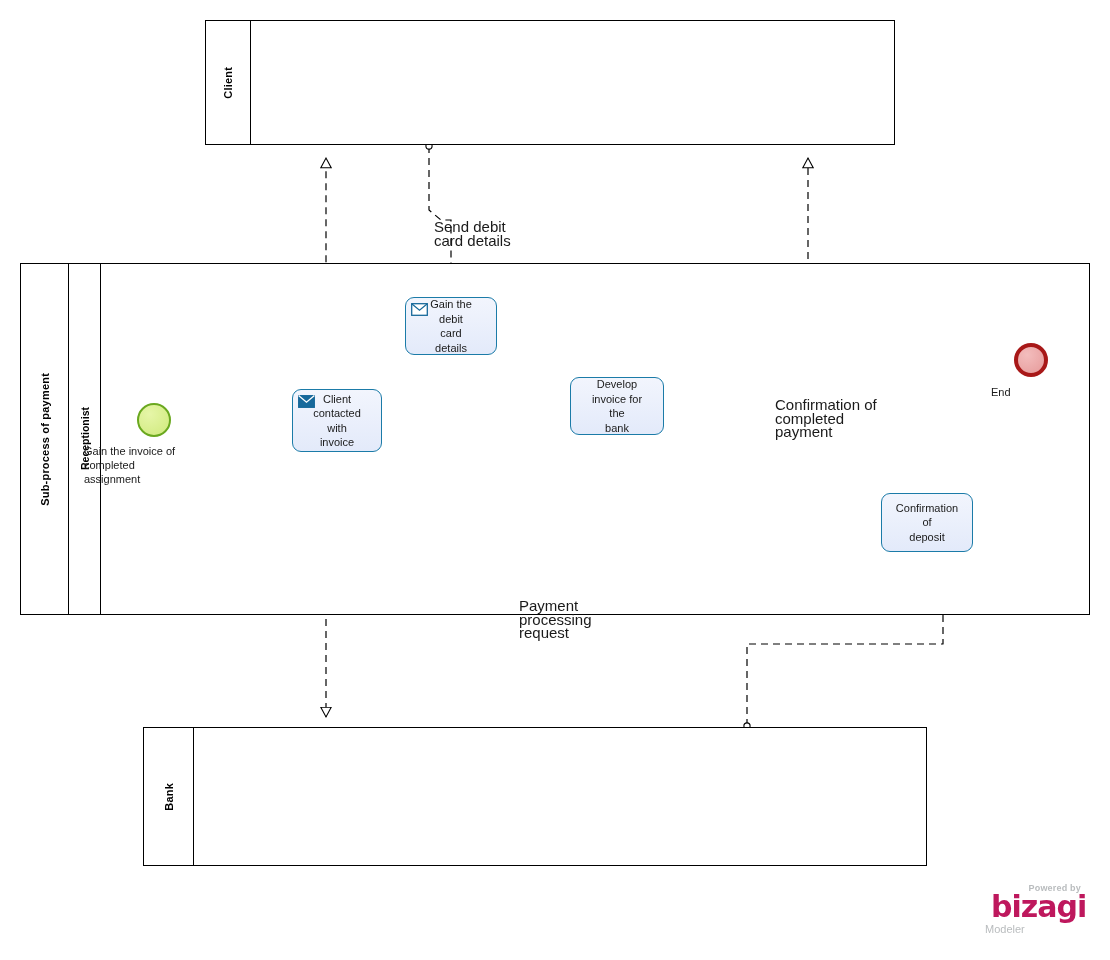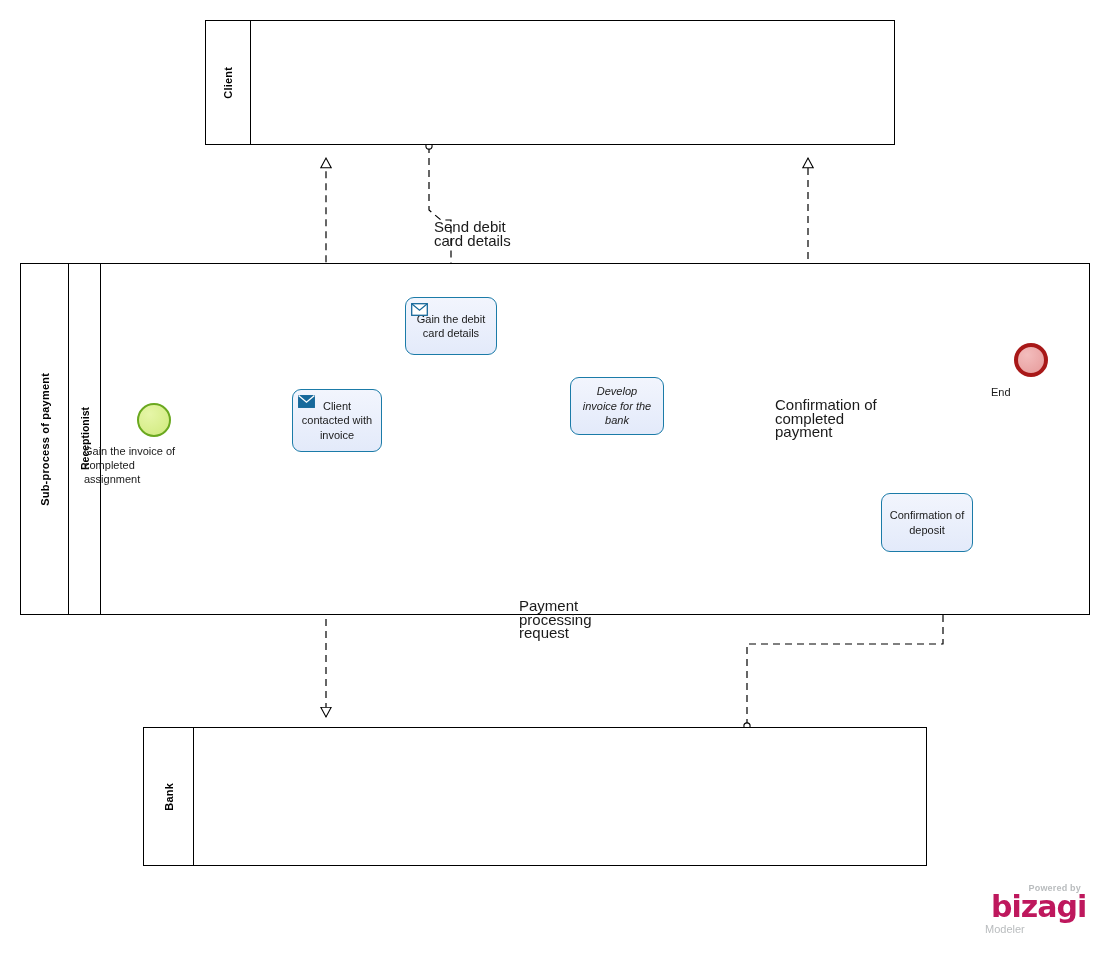--- a/index.html
+++ b/index.html
@@ -72,21 +72,21 @@
     background-image: linear-gradient(to bottom, #f2f5fd 0%, #e3eafa 100%);
     display: flex;
     align-items: center;
     justify-content: center;
     text-align: center;
   }
   .task-label {
     font-size: 11px;
     line-height: 14.5px;
     color: #1a1a1a;
-    padding: 0 5px;
+    padding: 0 20px;
     width: 100%;
   }
   .task-icon {
     position: absolute;
     left: 5px;
     top: 5px;
     width: 17px;
     height: 13px;
   }
 
@@ -252,21 +252,21 @@
 <div class="task" style="left:405px; top:297px; width:92px; height:58px;">
   <svg class="task-icon" viewBox="0 0 17 13" xmlns="http://www.w3.org/2000/svg">
     <rect x="0.7" y="0.7" width="15.6" height="11.6" fill="#ffffff" stroke="#17699b" stroke-width="1.3"></rect>
     <path d="M0.7,0.7 L8.5,7.1 L16.3,0.7" fill="none" stroke="#17699b" stroke-width="1.2"></path>
   </svg>
   <span class="task-label" style="white-space:pre-line;">Gain the debit
 card details</span>
 </div>
 
 <div class="task" style="left:570px; top:377px; width:94px; height:58px;">
-  <span class="task-label" style="white-space:pre-line;font-style:italic;">Develop
+  <span class="task-label" style="white-space:pre-line;">Develop
 invoice for the
 bank</span>
 </div>
 
 <div class="task" style="left:881px; top:493px; width:92px; height:59px;">
   <span class="task-label" style="white-space:pre-line;">Confirmation of
 deposit</span>
 </div>
 
 <div class="flow-label" style="left:434px; top:220px; width:110px;">Send debit

